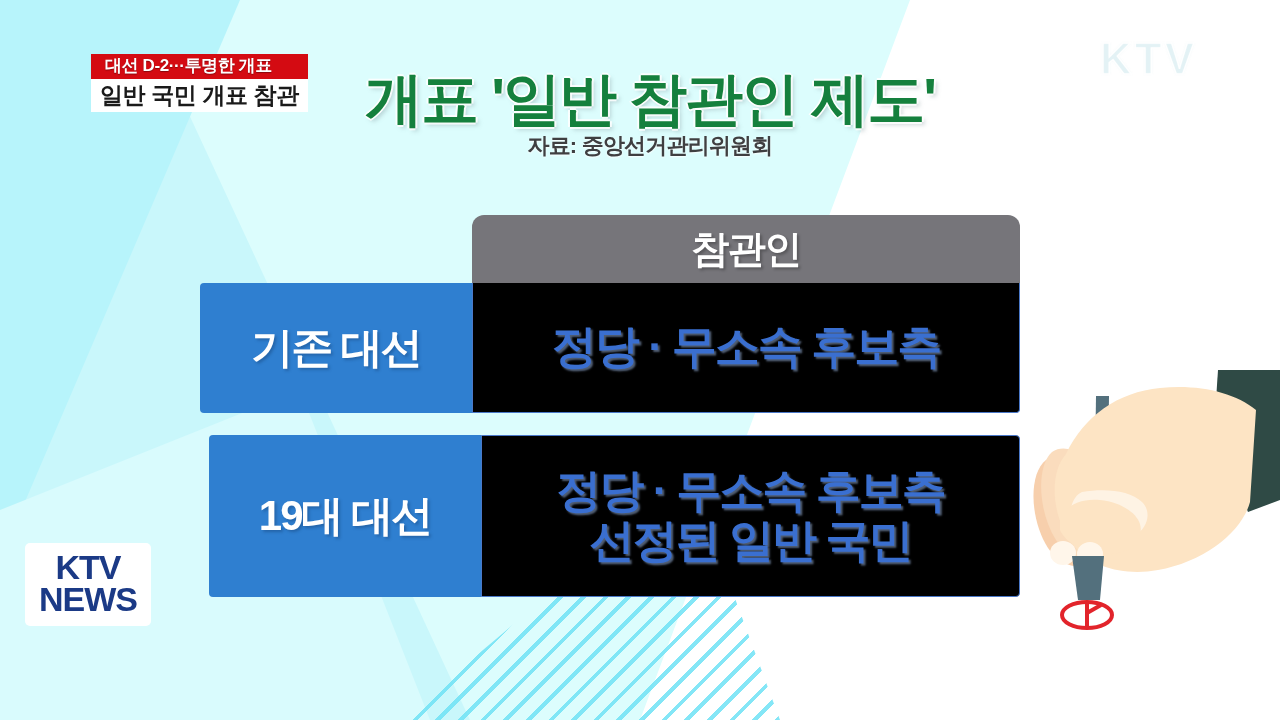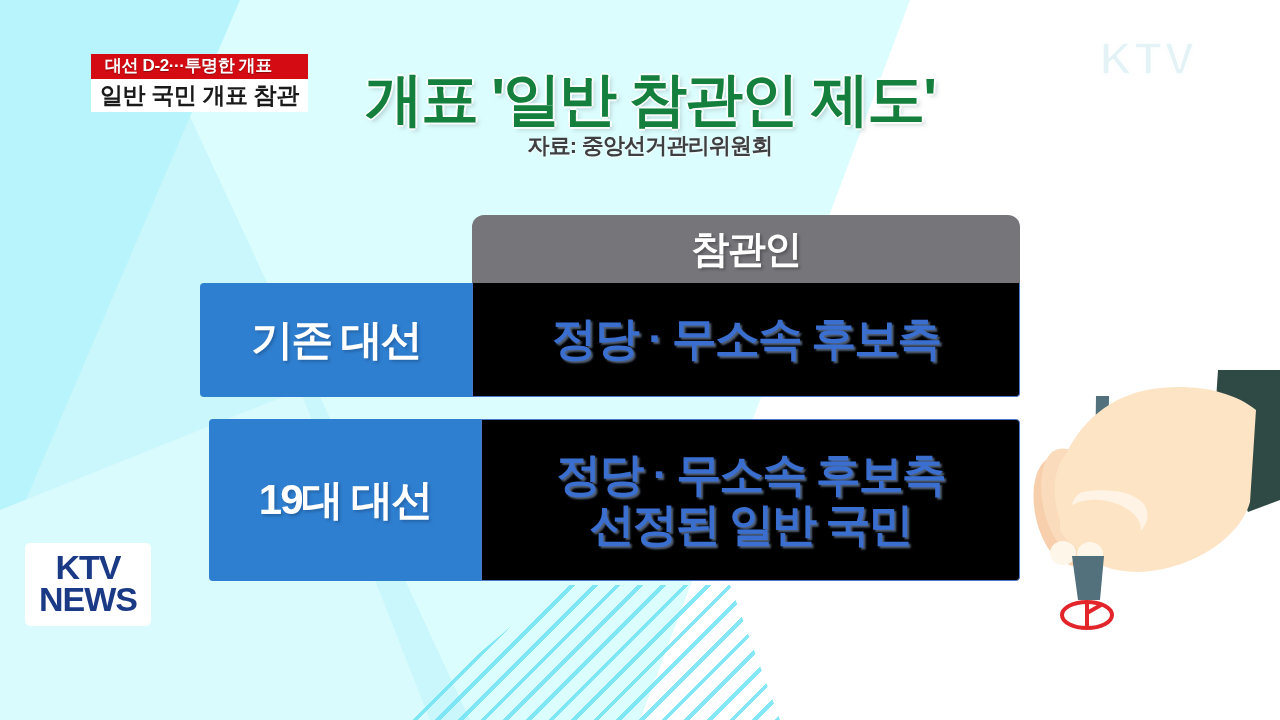--- a/index.html
+++ b/index.html
@@ -99,21 +99,21 @@
     margin-left:272px; width:548px; height:68px;
     background:#76757a; border-radius:12px 12px 0 0;
     display:flex; align-items:center; justify-content:center;
   }
   .col-head-text {
     color:#ffffff; font-size:38px; font-weight:bold; letter-spacing:-1.5px;
     text-shadow:2px 2px 3px rgba(0,0,0,.28);
   }
 
   .row { display:flex; align-items:stretch; }
-  .row.r1 { height:114px; }
+  .row.r1 { height:130px; }
   .row.r2 { height:162px; margin-top:22px;padding-left:9px; }
 
   .row-label {
     width:272px; background:#2f7fd0;
     display:flex; align-items:center; justify-content:center;
   }
   .row.r1 .row-label { border-radius:4px 0 0 4px; }
   .row.r2 .row-label { border-radius:4px 0 0 4px; }
   .row-label-text {
     color:#ffffff; font-size:42px; font-weight:bold; letter-spacing:-2px;

